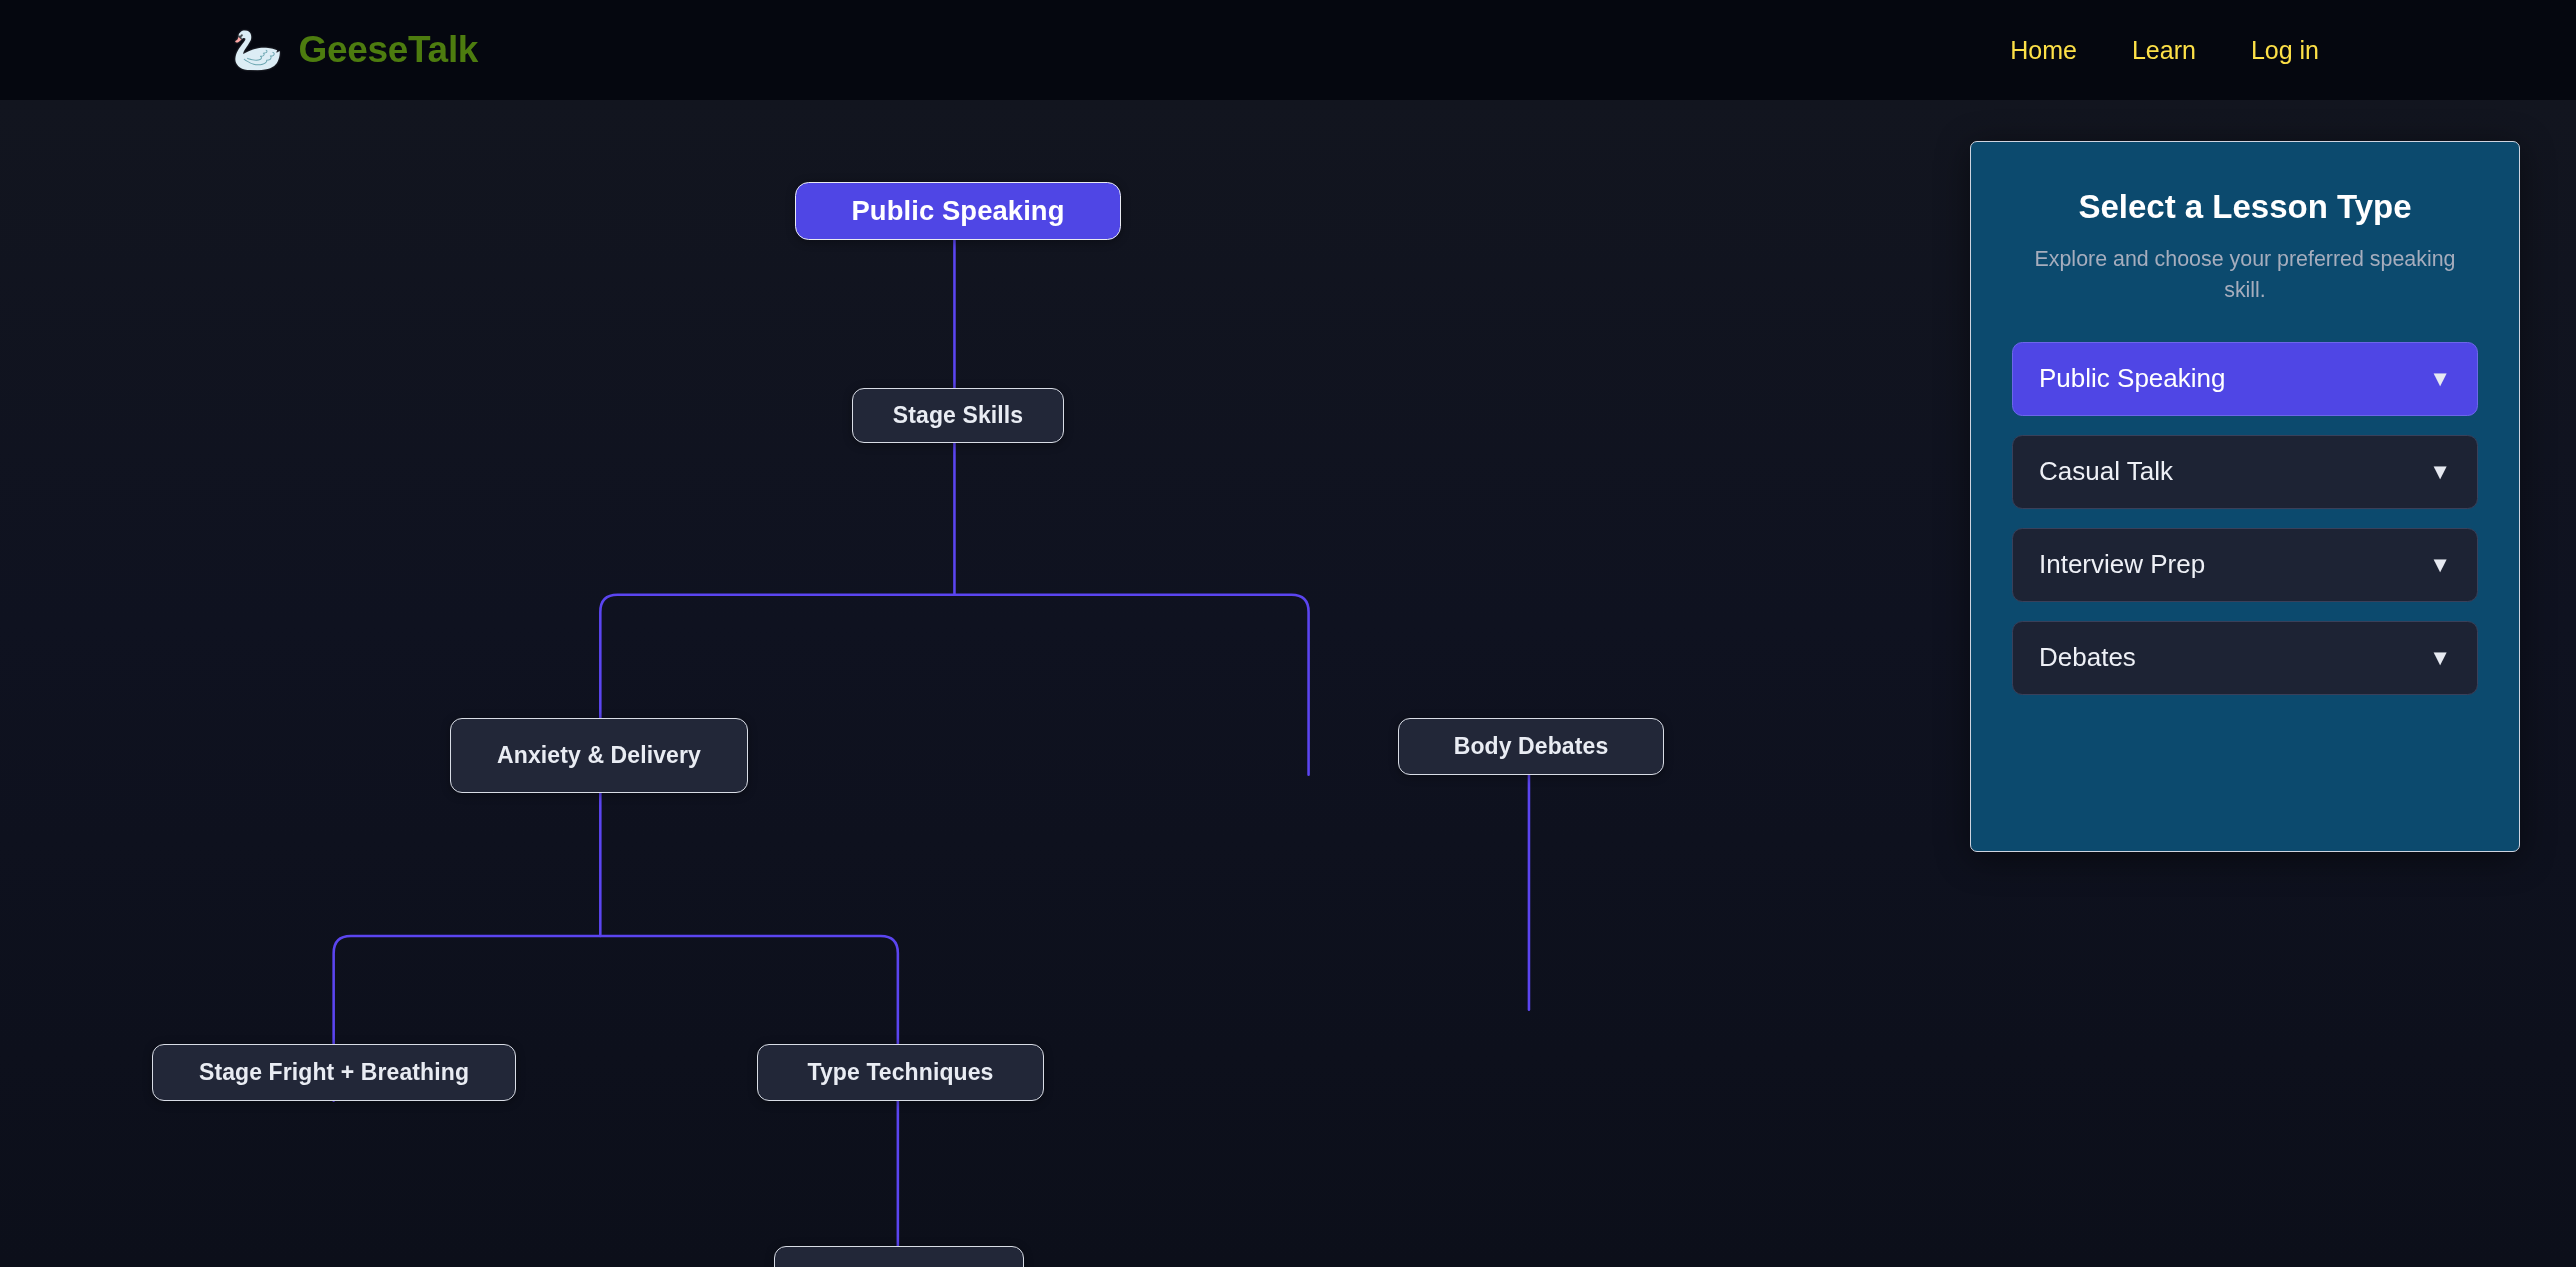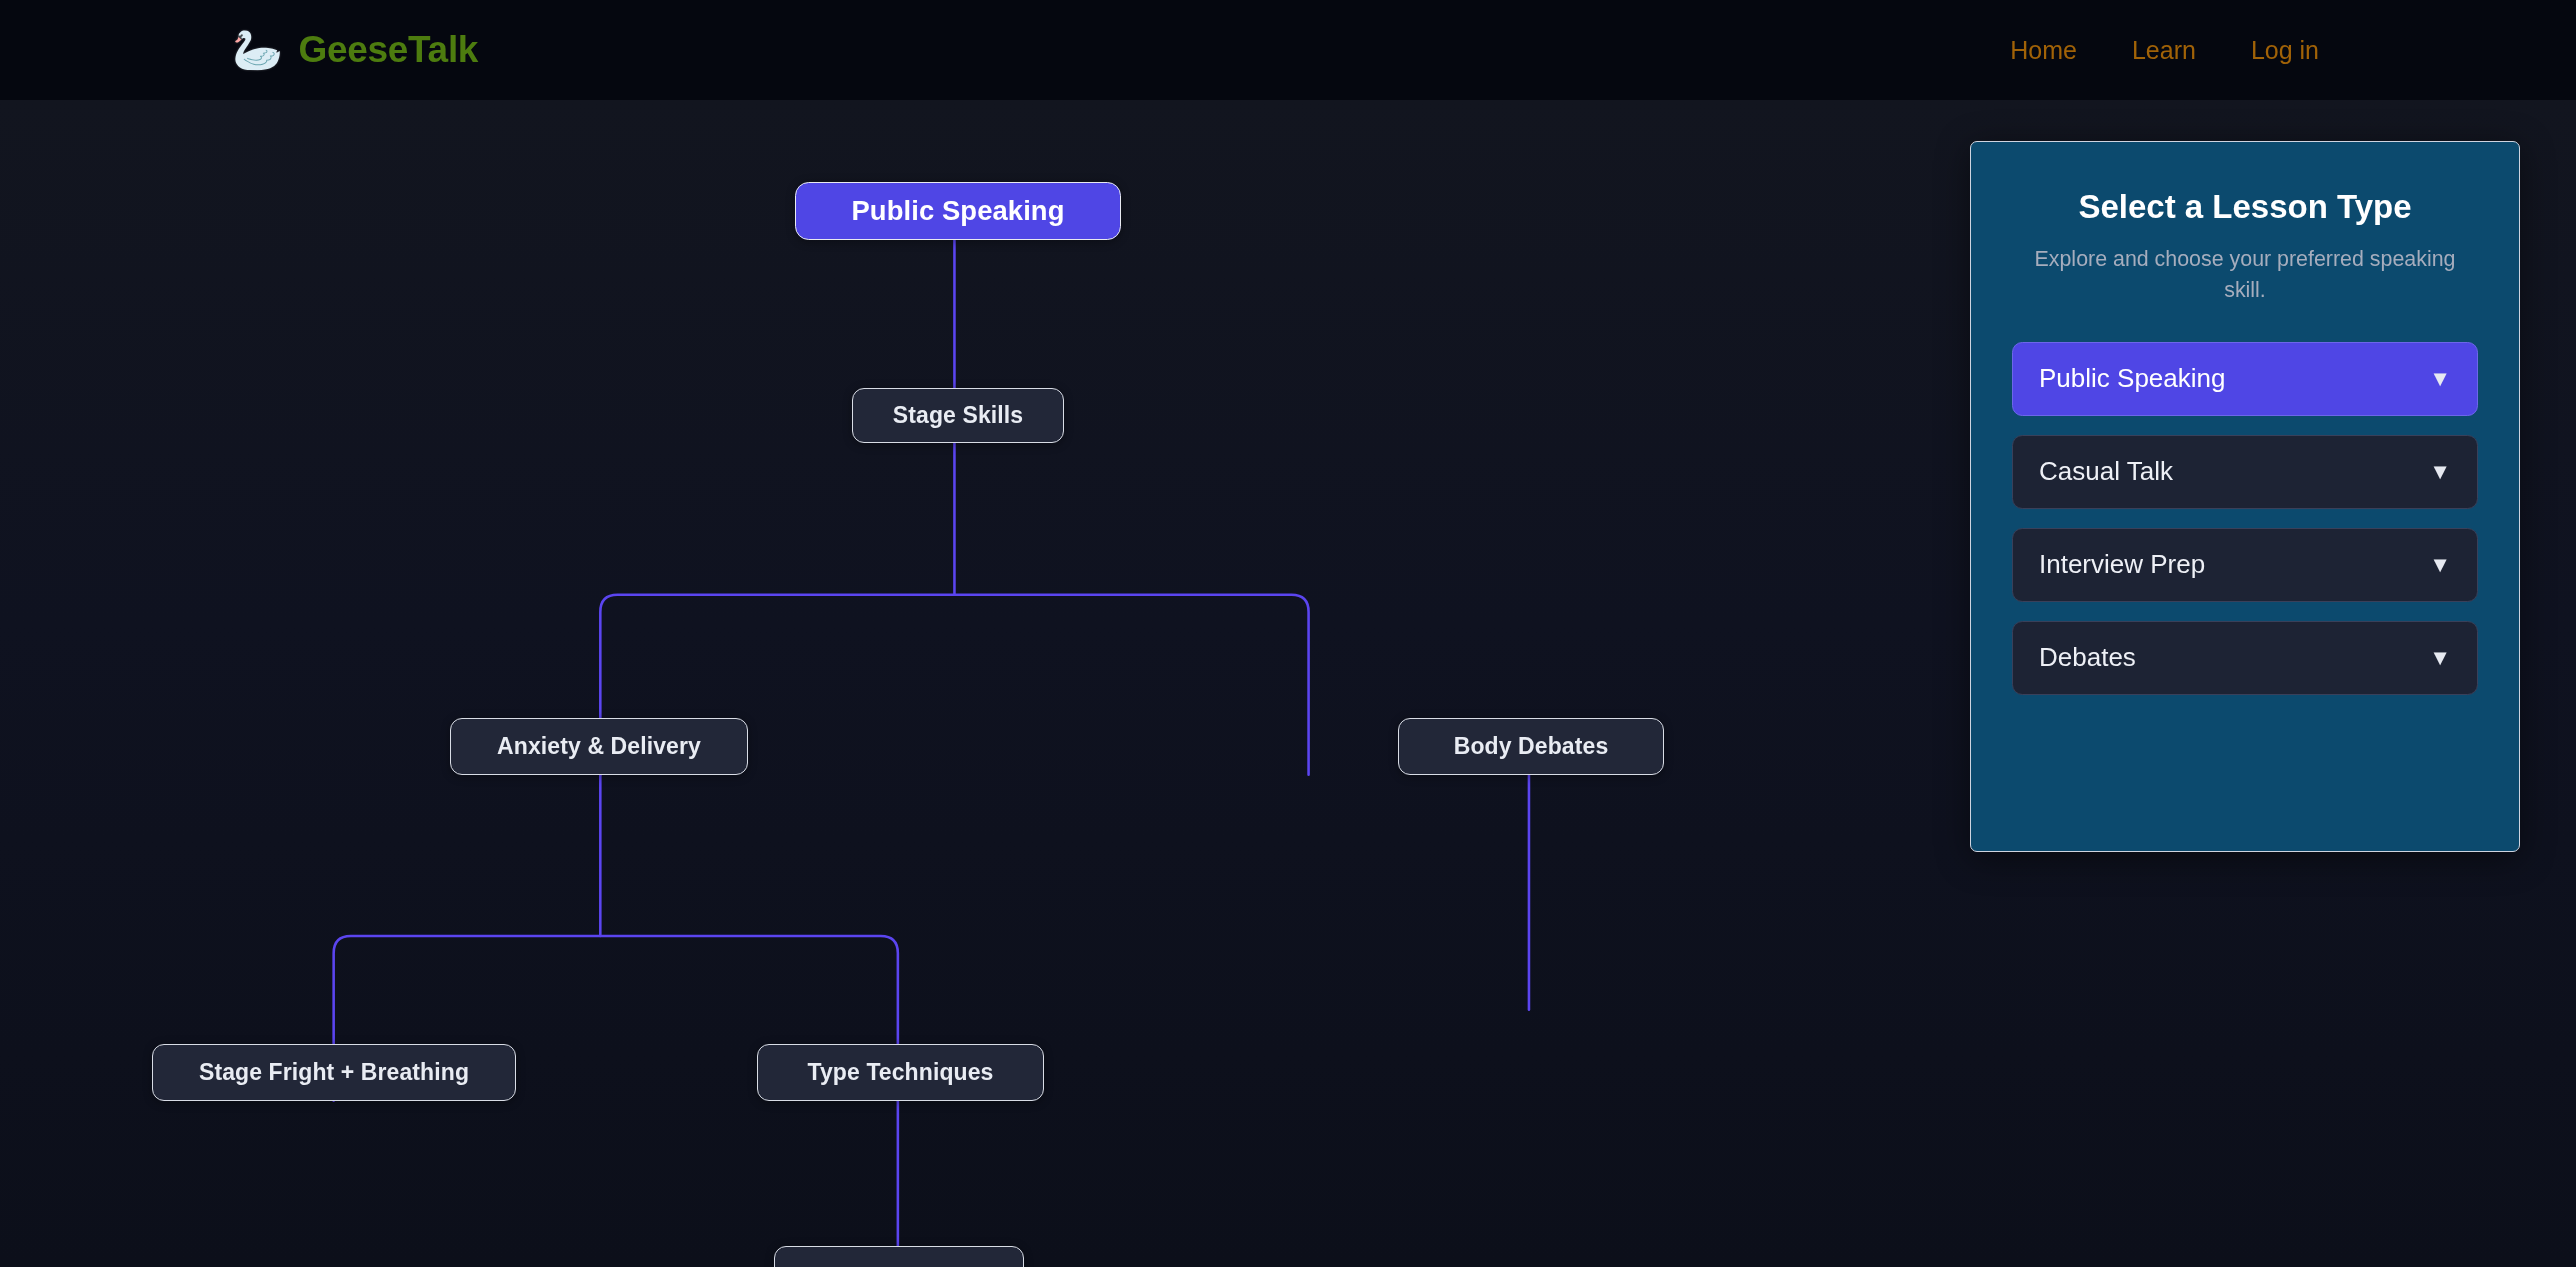--- a/index.html
+++ b/index.html
@@ -62,21 +62,21 @@
     right: 257px;
     top: 50%;
     transform: translateY(-50%);
     display: flex;
     align-items: center;
     gap: 55px;
   }
 
   #nav .nav-link {
     font-size: 25px;
-    color: #a16207;
+    color: #fde047;
     text-decoration: none;
     white-space: nowrap;
   }
 
   
   #canvas {
     position: absolute;
     left: 0; top: 100px;
     width: 2576px;
     height: 1167px;
@@ -236,21 +236,21 @@
     </svg>
 
     <div class="tree-node root" style="left:795px; top:82px; width:326px; height:58px;">
       <span>Public Speaking</span>
     </div>
 
     <div class="tree-node" style="left:852px; top:288px; width:212px; height:55px;">
       <span>Stage Skills</span>
     </div>
 
-    <div class="tree-node" style="left:450px; top:618px; width:298px; height:57px;">
+    <div class="tree-node" style="left:450px; top:618px; width:298px; height:75px;">
       <span>Anxiety &amp; Delivery</span>
     </div>
 
     <div class="tree-node" style="left:1398px; top:618px; width:266px; height:57px;">
       <span>Body Debates</span>
     </div>
 
 
     <div class="tree-node" style="left:152px; top:944px; width:364px; height:57px;">
       <span>Stage Fright + Breathing</span>

